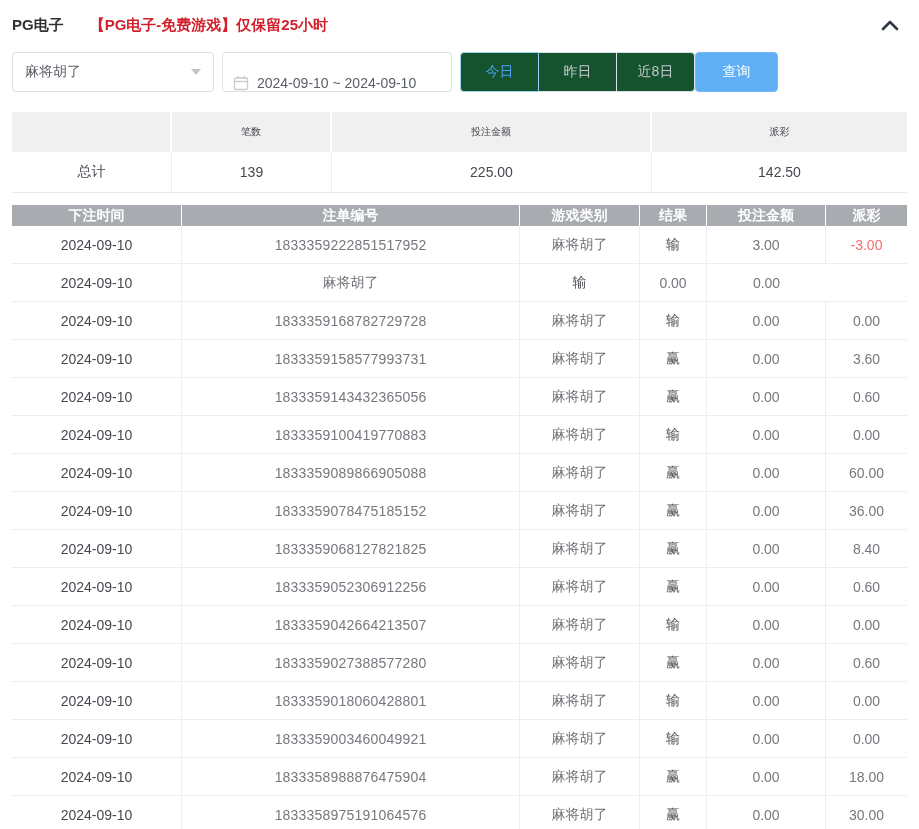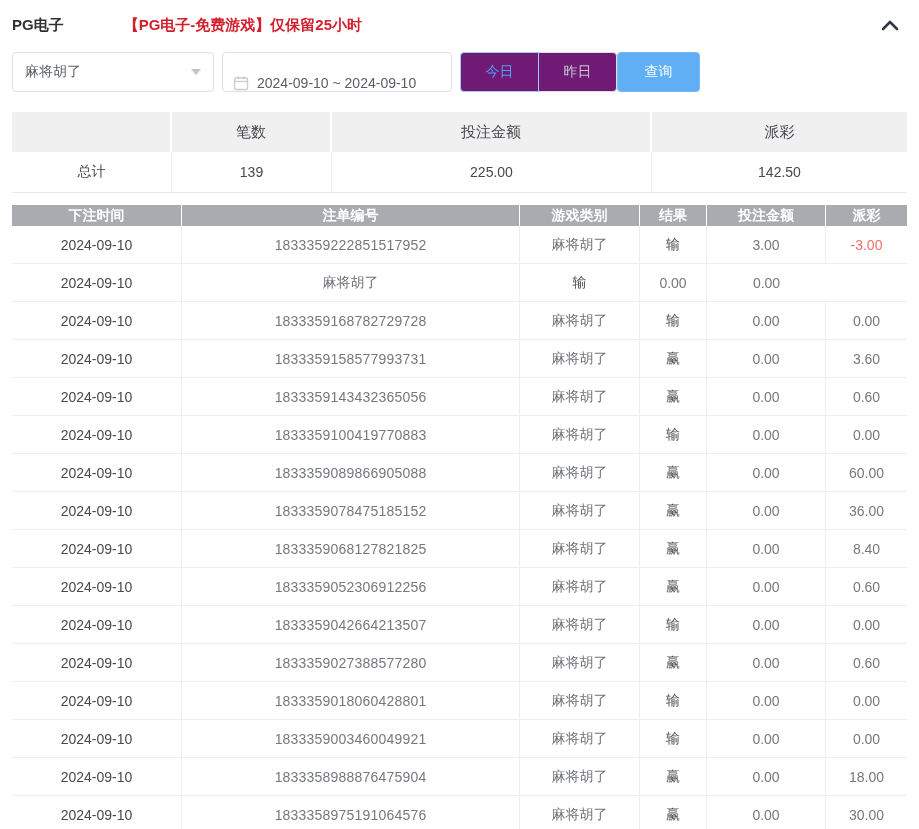--- a/index.html
+++ b/index.html
@@ -13,50 +13,50 @@
     --text-dark:#46494f;
     --text-gray:#75787d;
     --text-mutegray:#c3c7ce;
   }
   *{box-sizing:border-box;margin:0;padding:0;}
   html,body{width:919px;height:829px;overflow:hidden;background:#fff;
     font-family:"Liberation Sans","DejaVu Sans",sans-serif;}
   .panel{padding:12px;width:919px;height:829px;overflow:hidden;}
 
   
-  .panel-header{display:flex;align-items:center;height:26px;gap:34px;}
+  .panel-header{display:flex;align-items:center;height:26px;}
   .panel-title{font-size:15px;font-weight:bold;color:#303133;}
   .panel-notice{margin-left:26px;font-size:15px;font-weight:bold;color:var(--notice-red);}
   .collapse-btn{margin-left:auto;margin-right:8px;cursor:pointer;display:flex;align-items:center;}
 
   
   .filter-row{margin-top:14px;display:flex;align-items:center;height:40px;}
   .select-box{width:202px;height:40px;border:1px solid var(--input-border);border-radius:4px;
     display:flex;align-items:center;padding:0 12px;font-size:14px;color:#5a5e66;cursor:pointer;background:#fff;}
   .select-caret{margin-left:auto;width:0;height:0;border-left:5px solid transparent;
     border-right:5px solid transparent;border-top:6px solid #c0c4cc;}
   .date-box{width:230px;height:40px;border:1px solid var(--input-border);border-radius:4px;
     display:flex;align-items:flex-end;padding:0 10px;font-size:14px;color:#5a5e66;margin-left:8px;cursor:pointer;background:#fff;}
   .date-box .cal{margin-right:8px;display:flex;align-items:center;}
   .btn-group{display:flex;margin-left:8px;height:40px;}
-  .btn-group .qbtn{width:79px;height:40px;background:#701a75;border:1px solid var(--input-border);
+  .btn-group .qbtn{width:79px;height:40px;background:#14532d;border:1px solid var(--input-border);
     font-size:14px;color:var(--text-mutegray);cursor:pointer;margin-left:-1px;
     font-family:inherit;}
   .btn-group .qbtn:first-child{border-radius:4px 0 0 4px;margin-left:0;}
   .btn-group .qbtn:last-child{border-radius:0 4px 4px 0;}
   .btn-group .qbtn.active{color:#4da3f2;border-color:#9bcdf9;position:relative;z-index:1;}
   .query-btn{width:83px;height:40px;background:var(--accent-blue);
     border:1px solid var(--accent-blue-border);border-radius:4px;color:#fff;font-size:14px;cursor:pointer;
     font-family:inherit;}
 
   
   .summary-table{margin-top:20px;width:895px;}
   .summary-head{display:grid;grid-template-columns:160px 160px 320px 255px;}
   .summary-head .cell{background:#f0f0f1;height:40px;display:flex;align-items:center;justify-content:center;
-    font-size:15px;color:var(--text-dark);border-right:2px solid #fff;}
+    font-size:10px;color:var(--text-dark);border-right:2px solid #fff;}
   .summary-head .cell:last-child{border-right:none;}
   .summary-body{display:grid;grid-template-columns:160px 160px 320px 255px;border-bottom:1px solid #e9e9eb;}
   .summary-body .cell{height:40px;display:flex;align-items:center;justify-content:center;
     font-size:14px;color:var(--text-dark);border-right:1px solid var(--border-light);}
   .summary-body .cell:last-child{border-right:none;}
 
   
   .records-table{margin-top:12px;width:895px;}
   .records-head{display:grid;grid-template-columns:170px 338px 120px 67px 119px 81px;}
   .records-head .cell{background:var(--header-gray);height:21px;display:flex;align-items:center;justify-content:center;
@@ -104,20 +104,21 @@
           <line x1="5" y1="1.2" x2="5" y2="4" stroke="#c9ccd3" stroke-width="1.4"></line>
           <line x1="11" y1="1.2" x2="11" y2="4" stroke="#c9ccd3" stroke-width="1.4"></line>
         </svg>
       </span>
       <span>2024-09-10 ~ 2024-09-10</span>
     </div>
 
     <div class="btn-group">
         <button class="qbtn active">今日</button>
         <button class="qbtn">昨日</button>
+        <button class="qbtn">近8日</button>
       </div>
 
     <button class="query-btn">查询</button>
   </div>
 
   <div class="summary-table">
     <div class="summary-head">
       <div class="cell"></div>
       <div class="cell">笔数</div>
       <div class="cell">投注金额</div>

